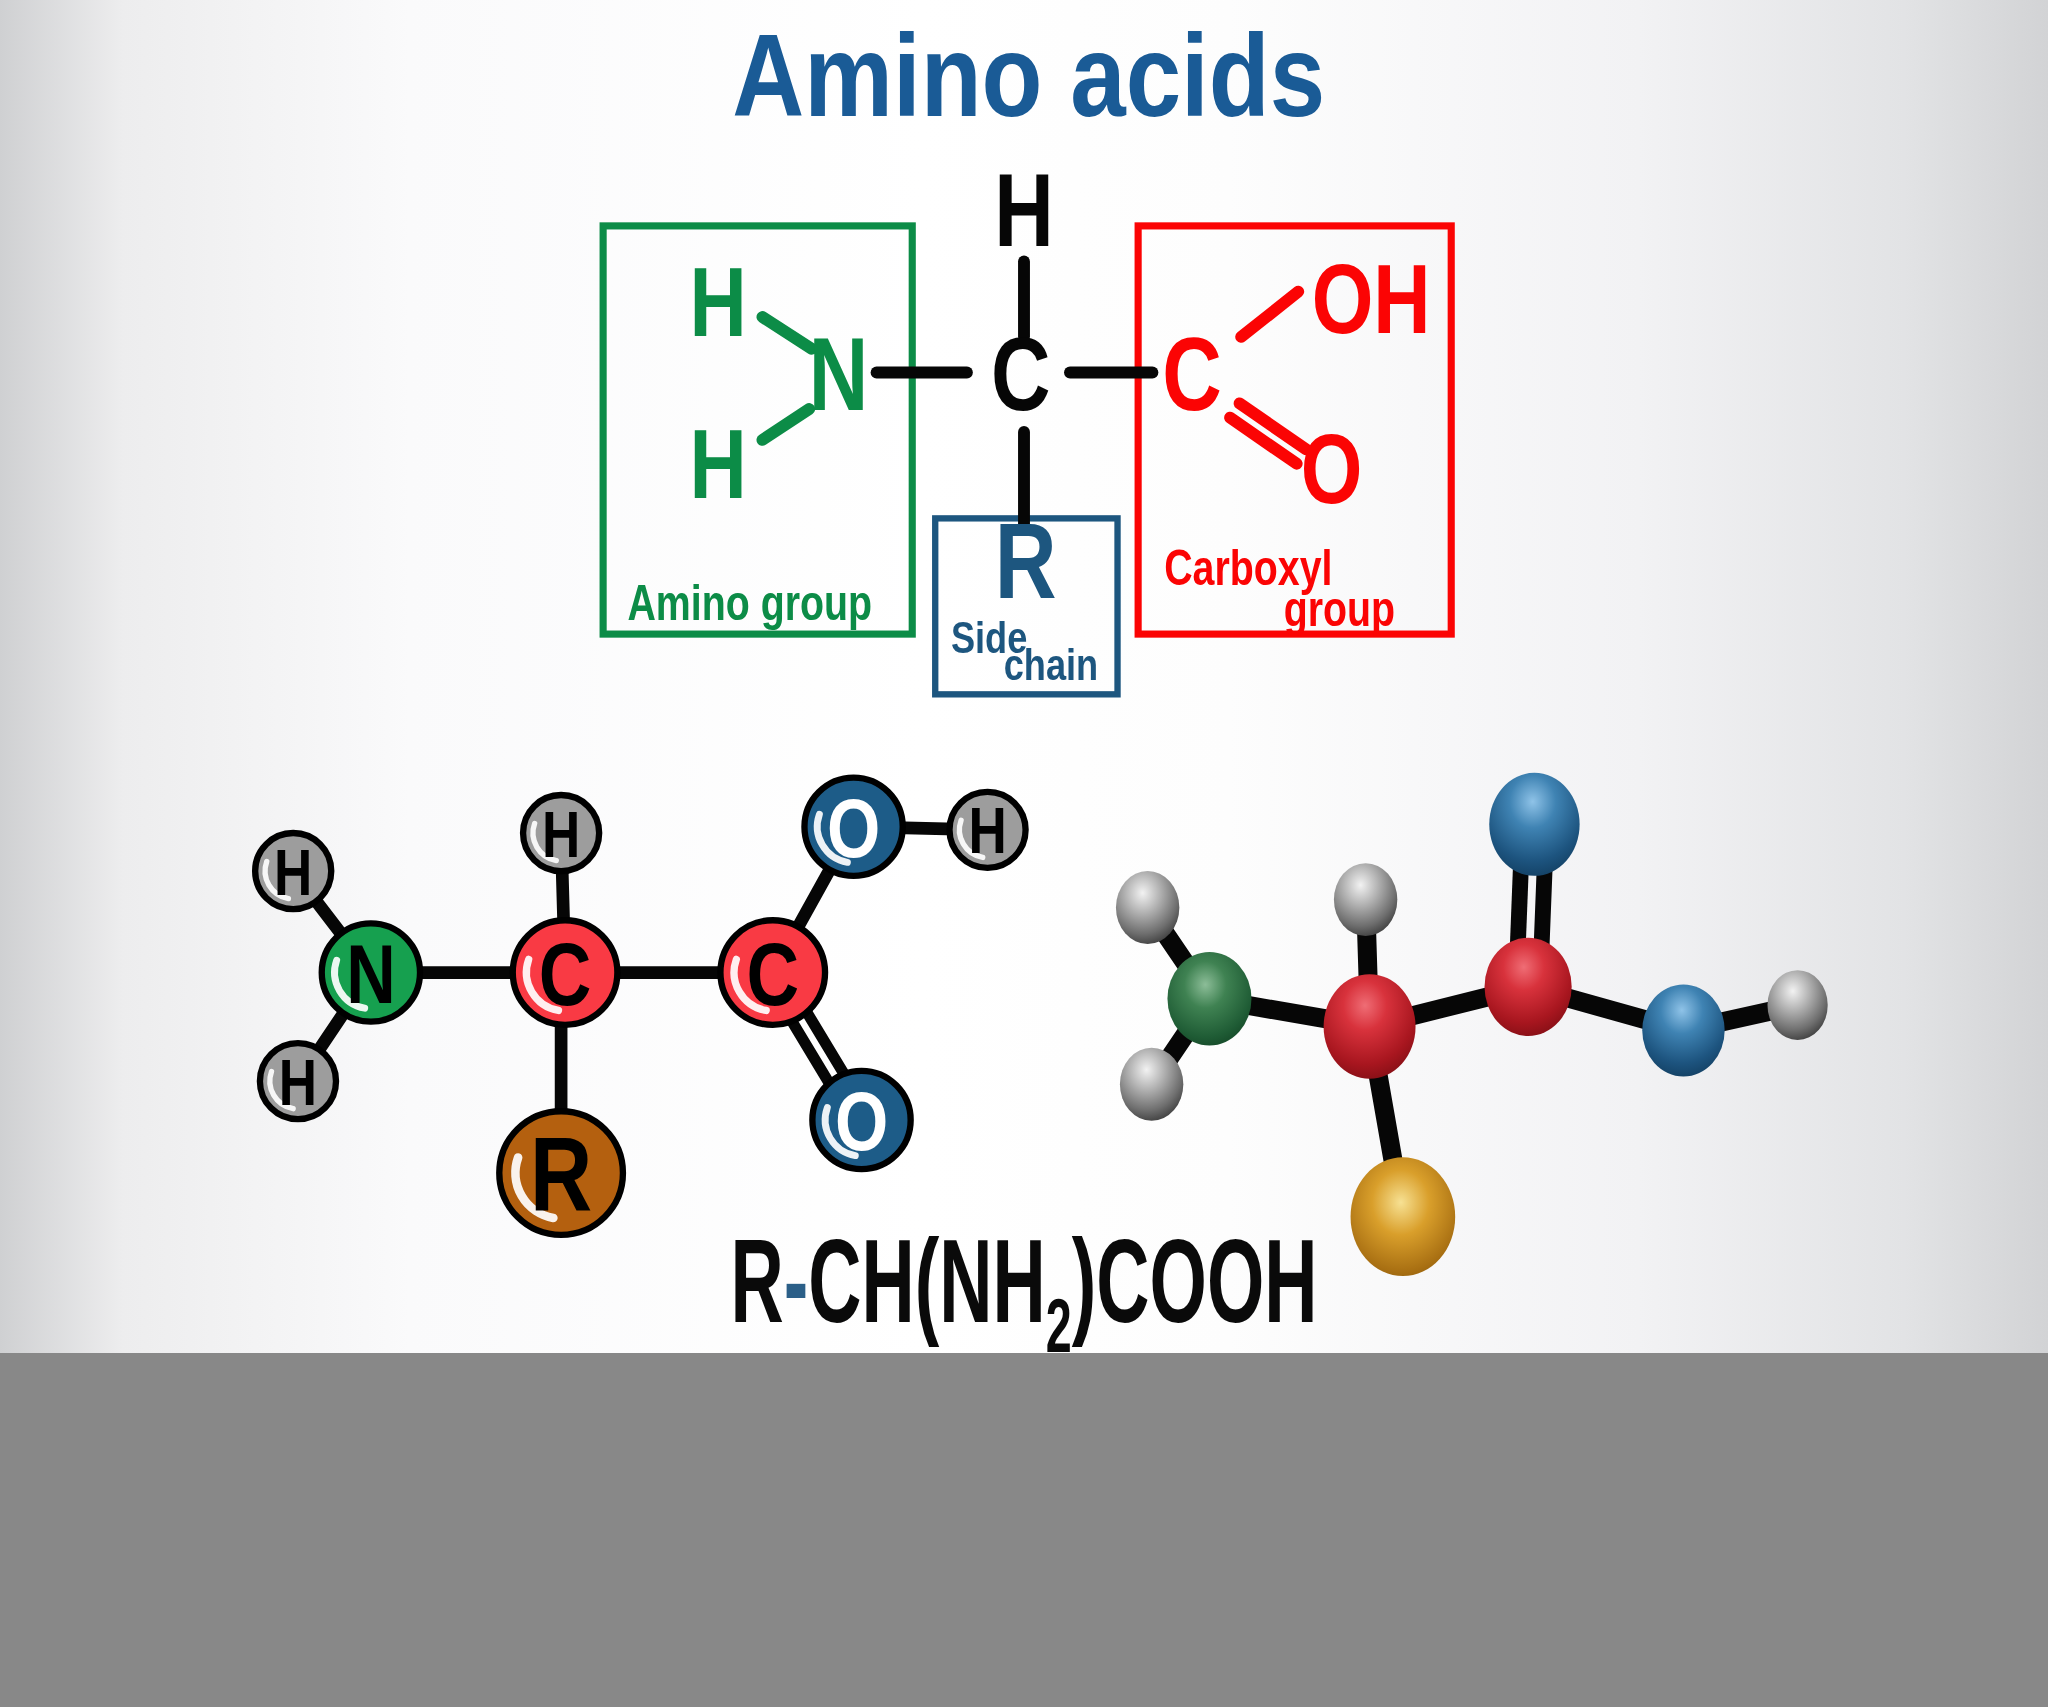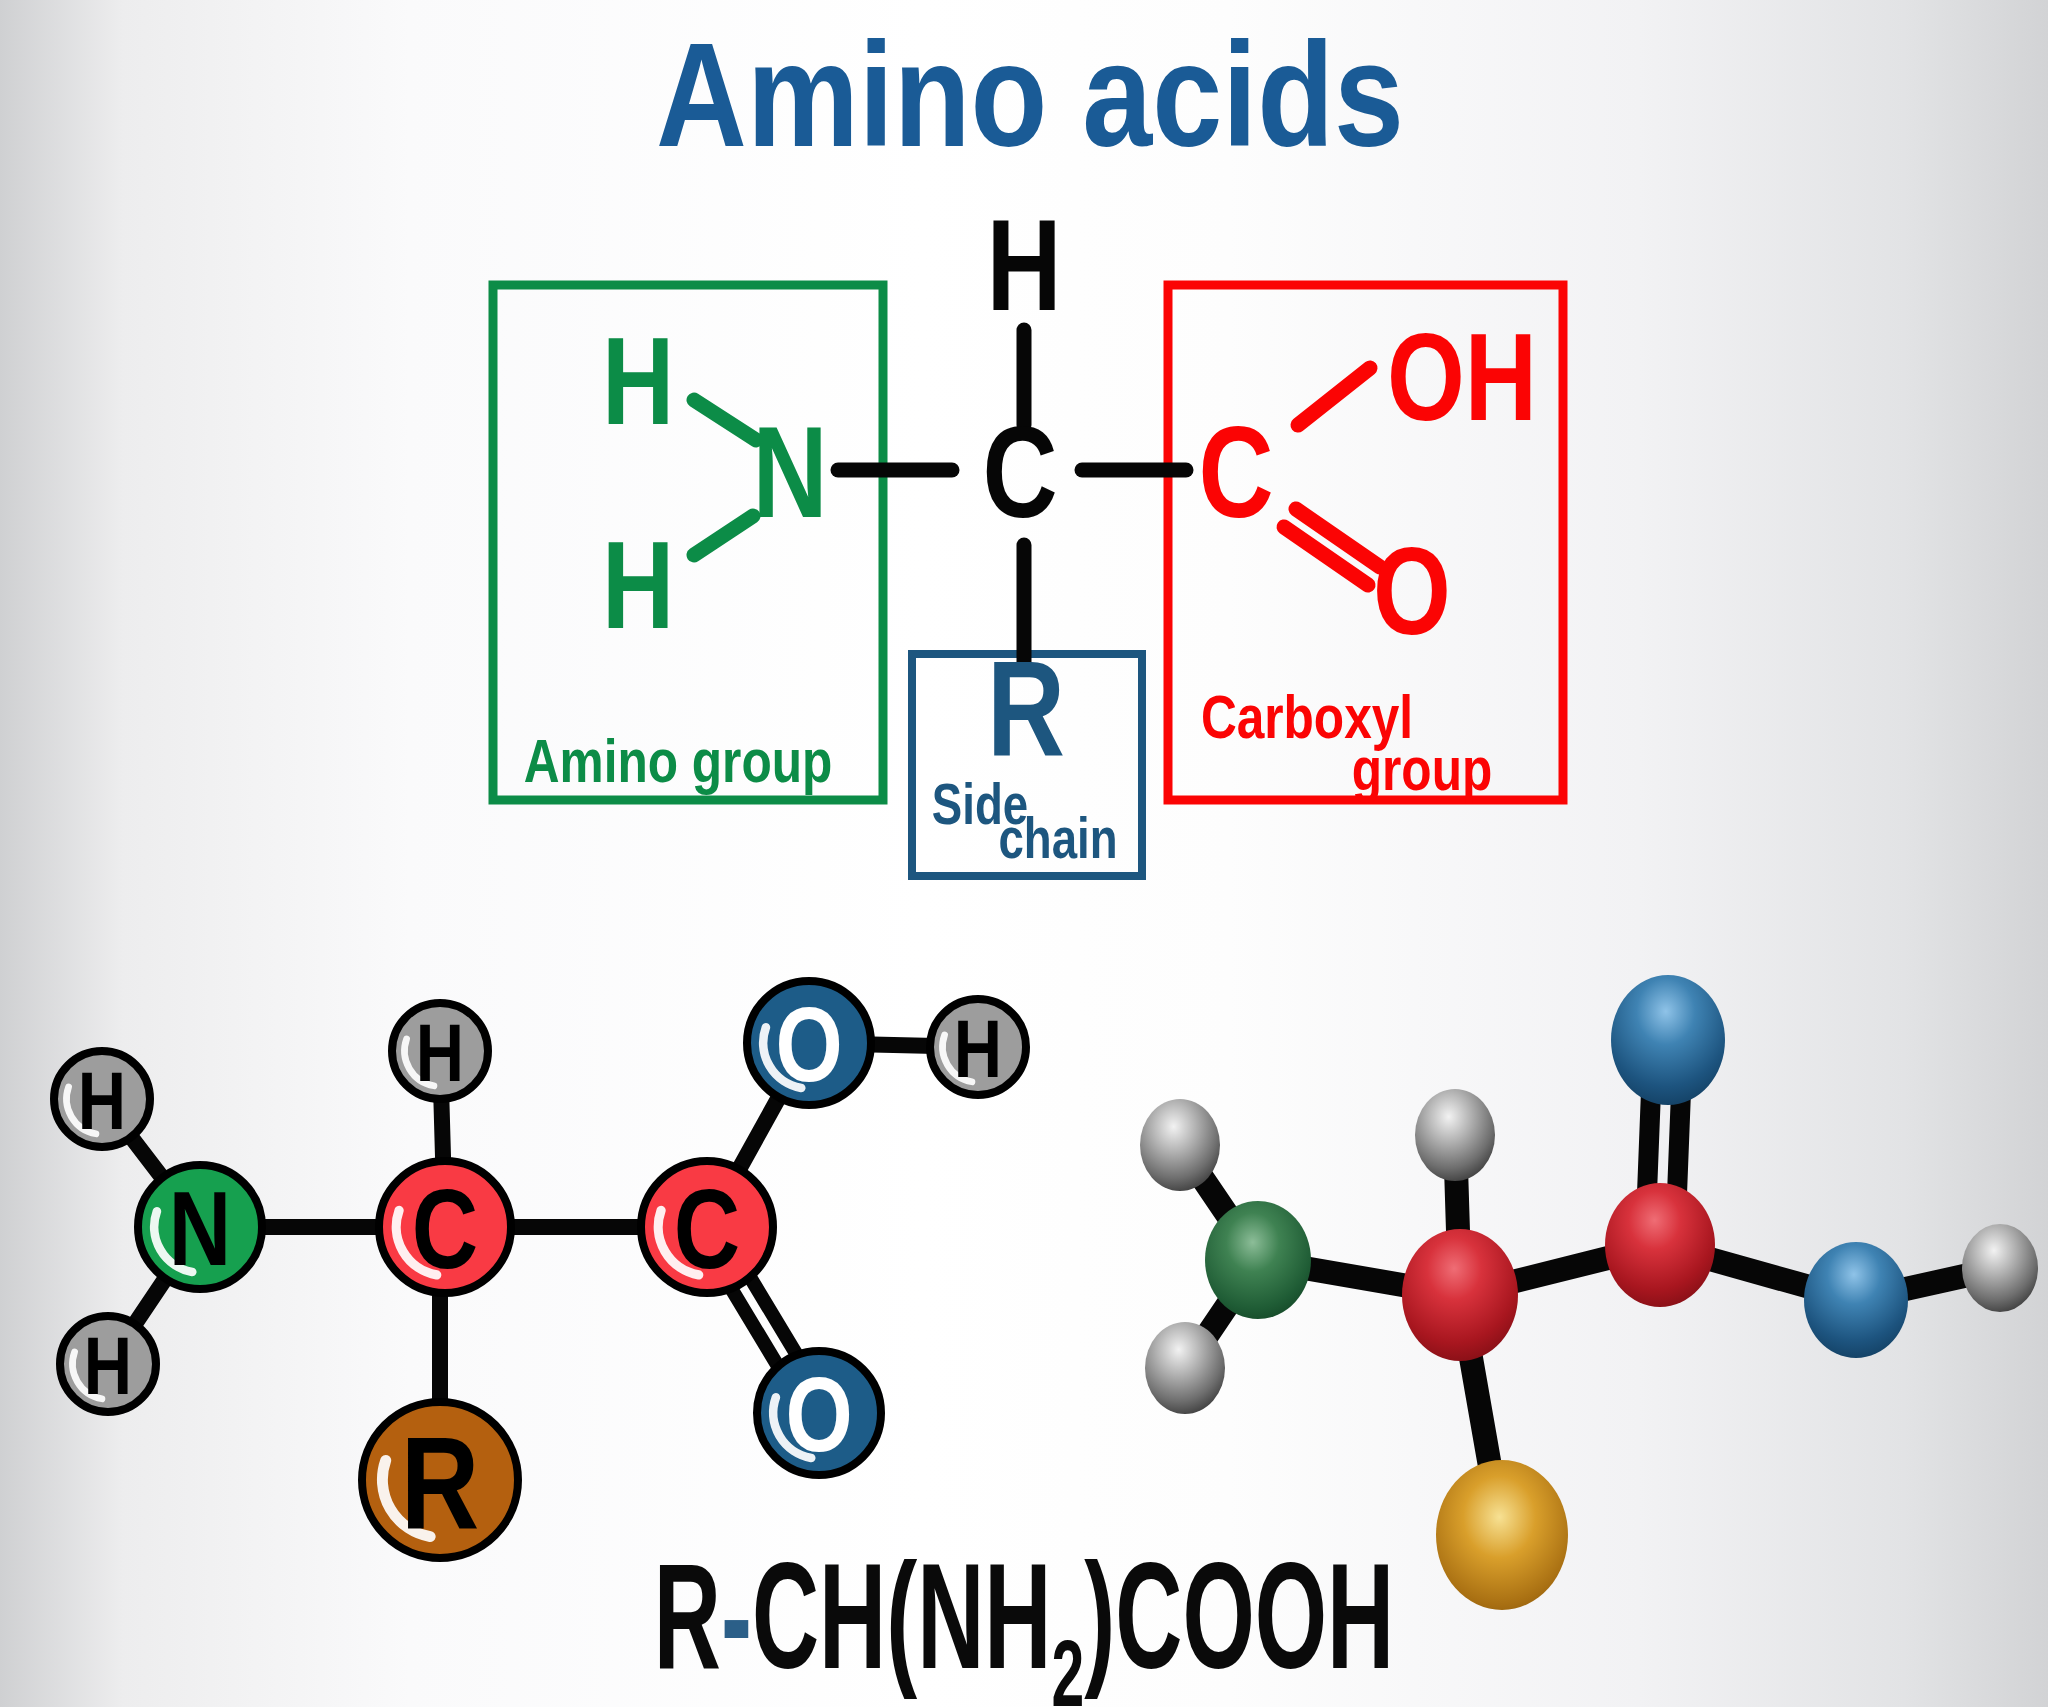--- a/index.html
+++ b/index.html
@@ -1,18 +1,18 @@
 <!DOCTYPE html>
 <html><head>
 <meta charset="utf-8">
 <style>
   html,body{margin:0;padding:0;background:#888;}
   .stage{
     position:relative;
-    width:2048px;height:1707px;
+    width:2048px;height:1353px;
     background:linear-gradient(90deg,#cfd0d2 0%,#ededee 6%,#fafafb 20%,#ffffff 45%,#fdfdfd 60%,#f2f2f4 80%,#e2e3e5 93%,#d2d3d5 100%);
     overflow:hidden;
     font-family:"Liberation Sans", sans-serif;
   }
   svg{display:block;width:100%;height:100%;}
   text{font-family:"Liberation Sans", sans-serif;font-weight:bold;}
   .box{fill:none;}
 </style>
 </head>
 <body>

